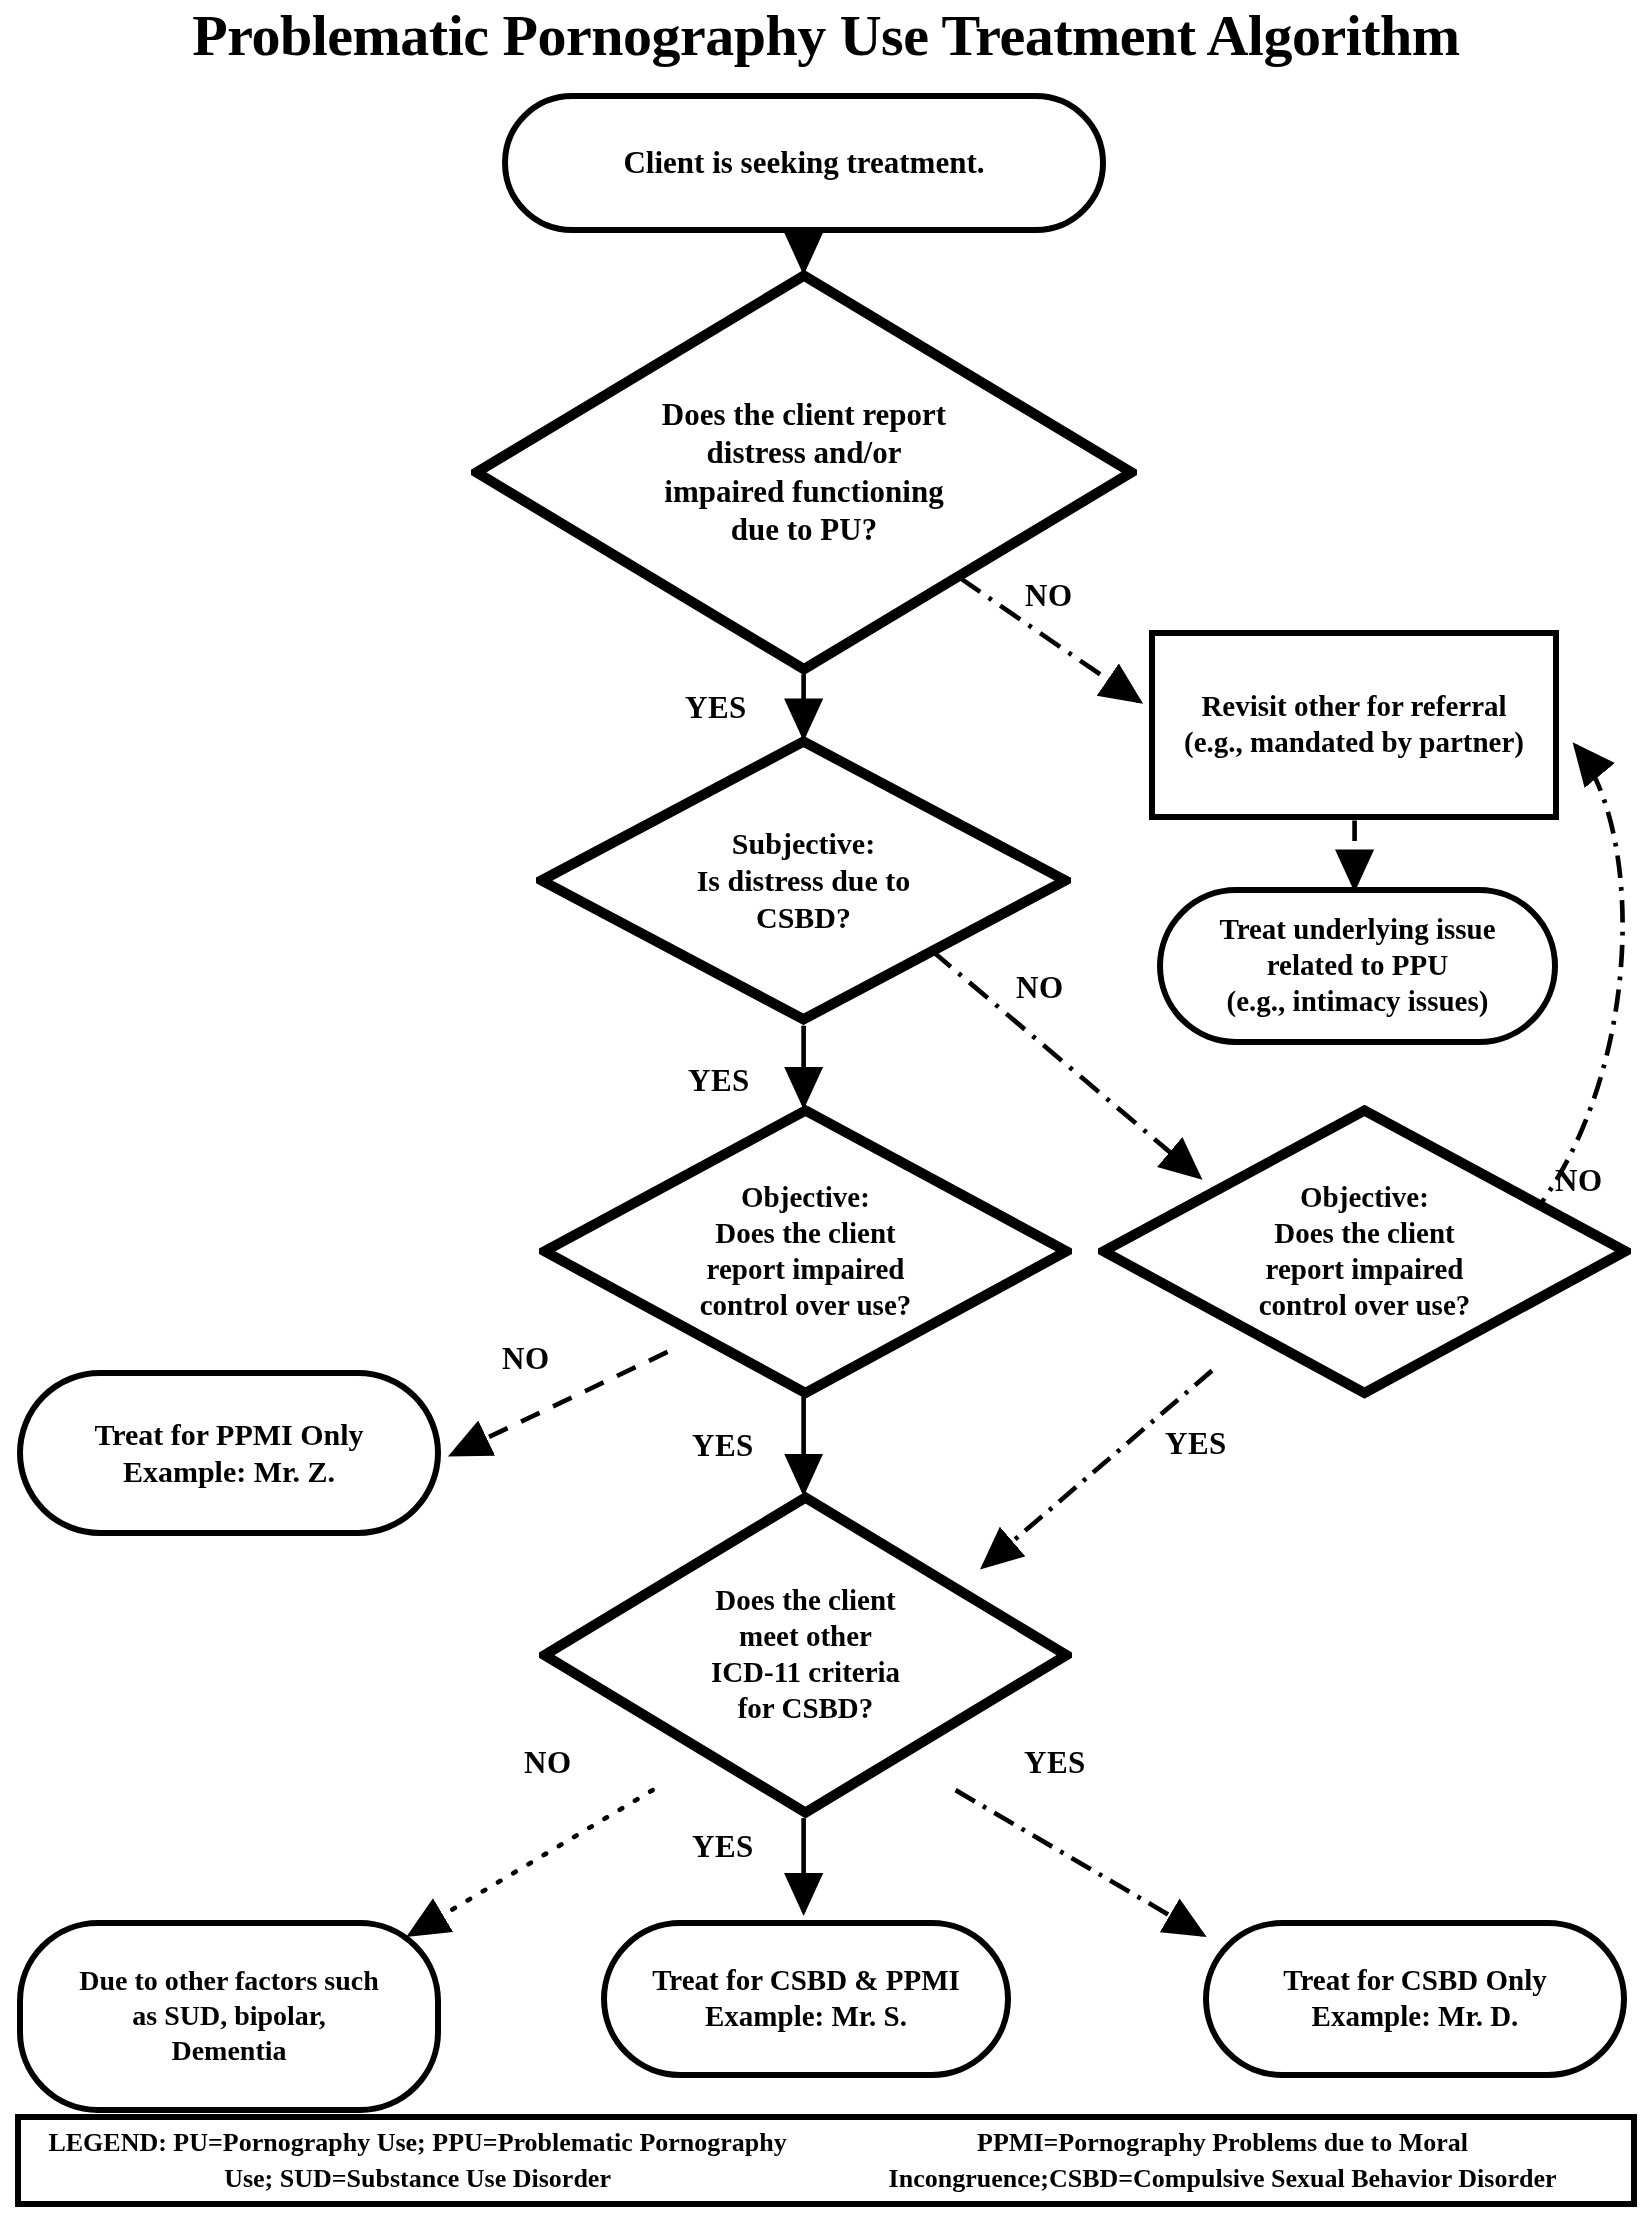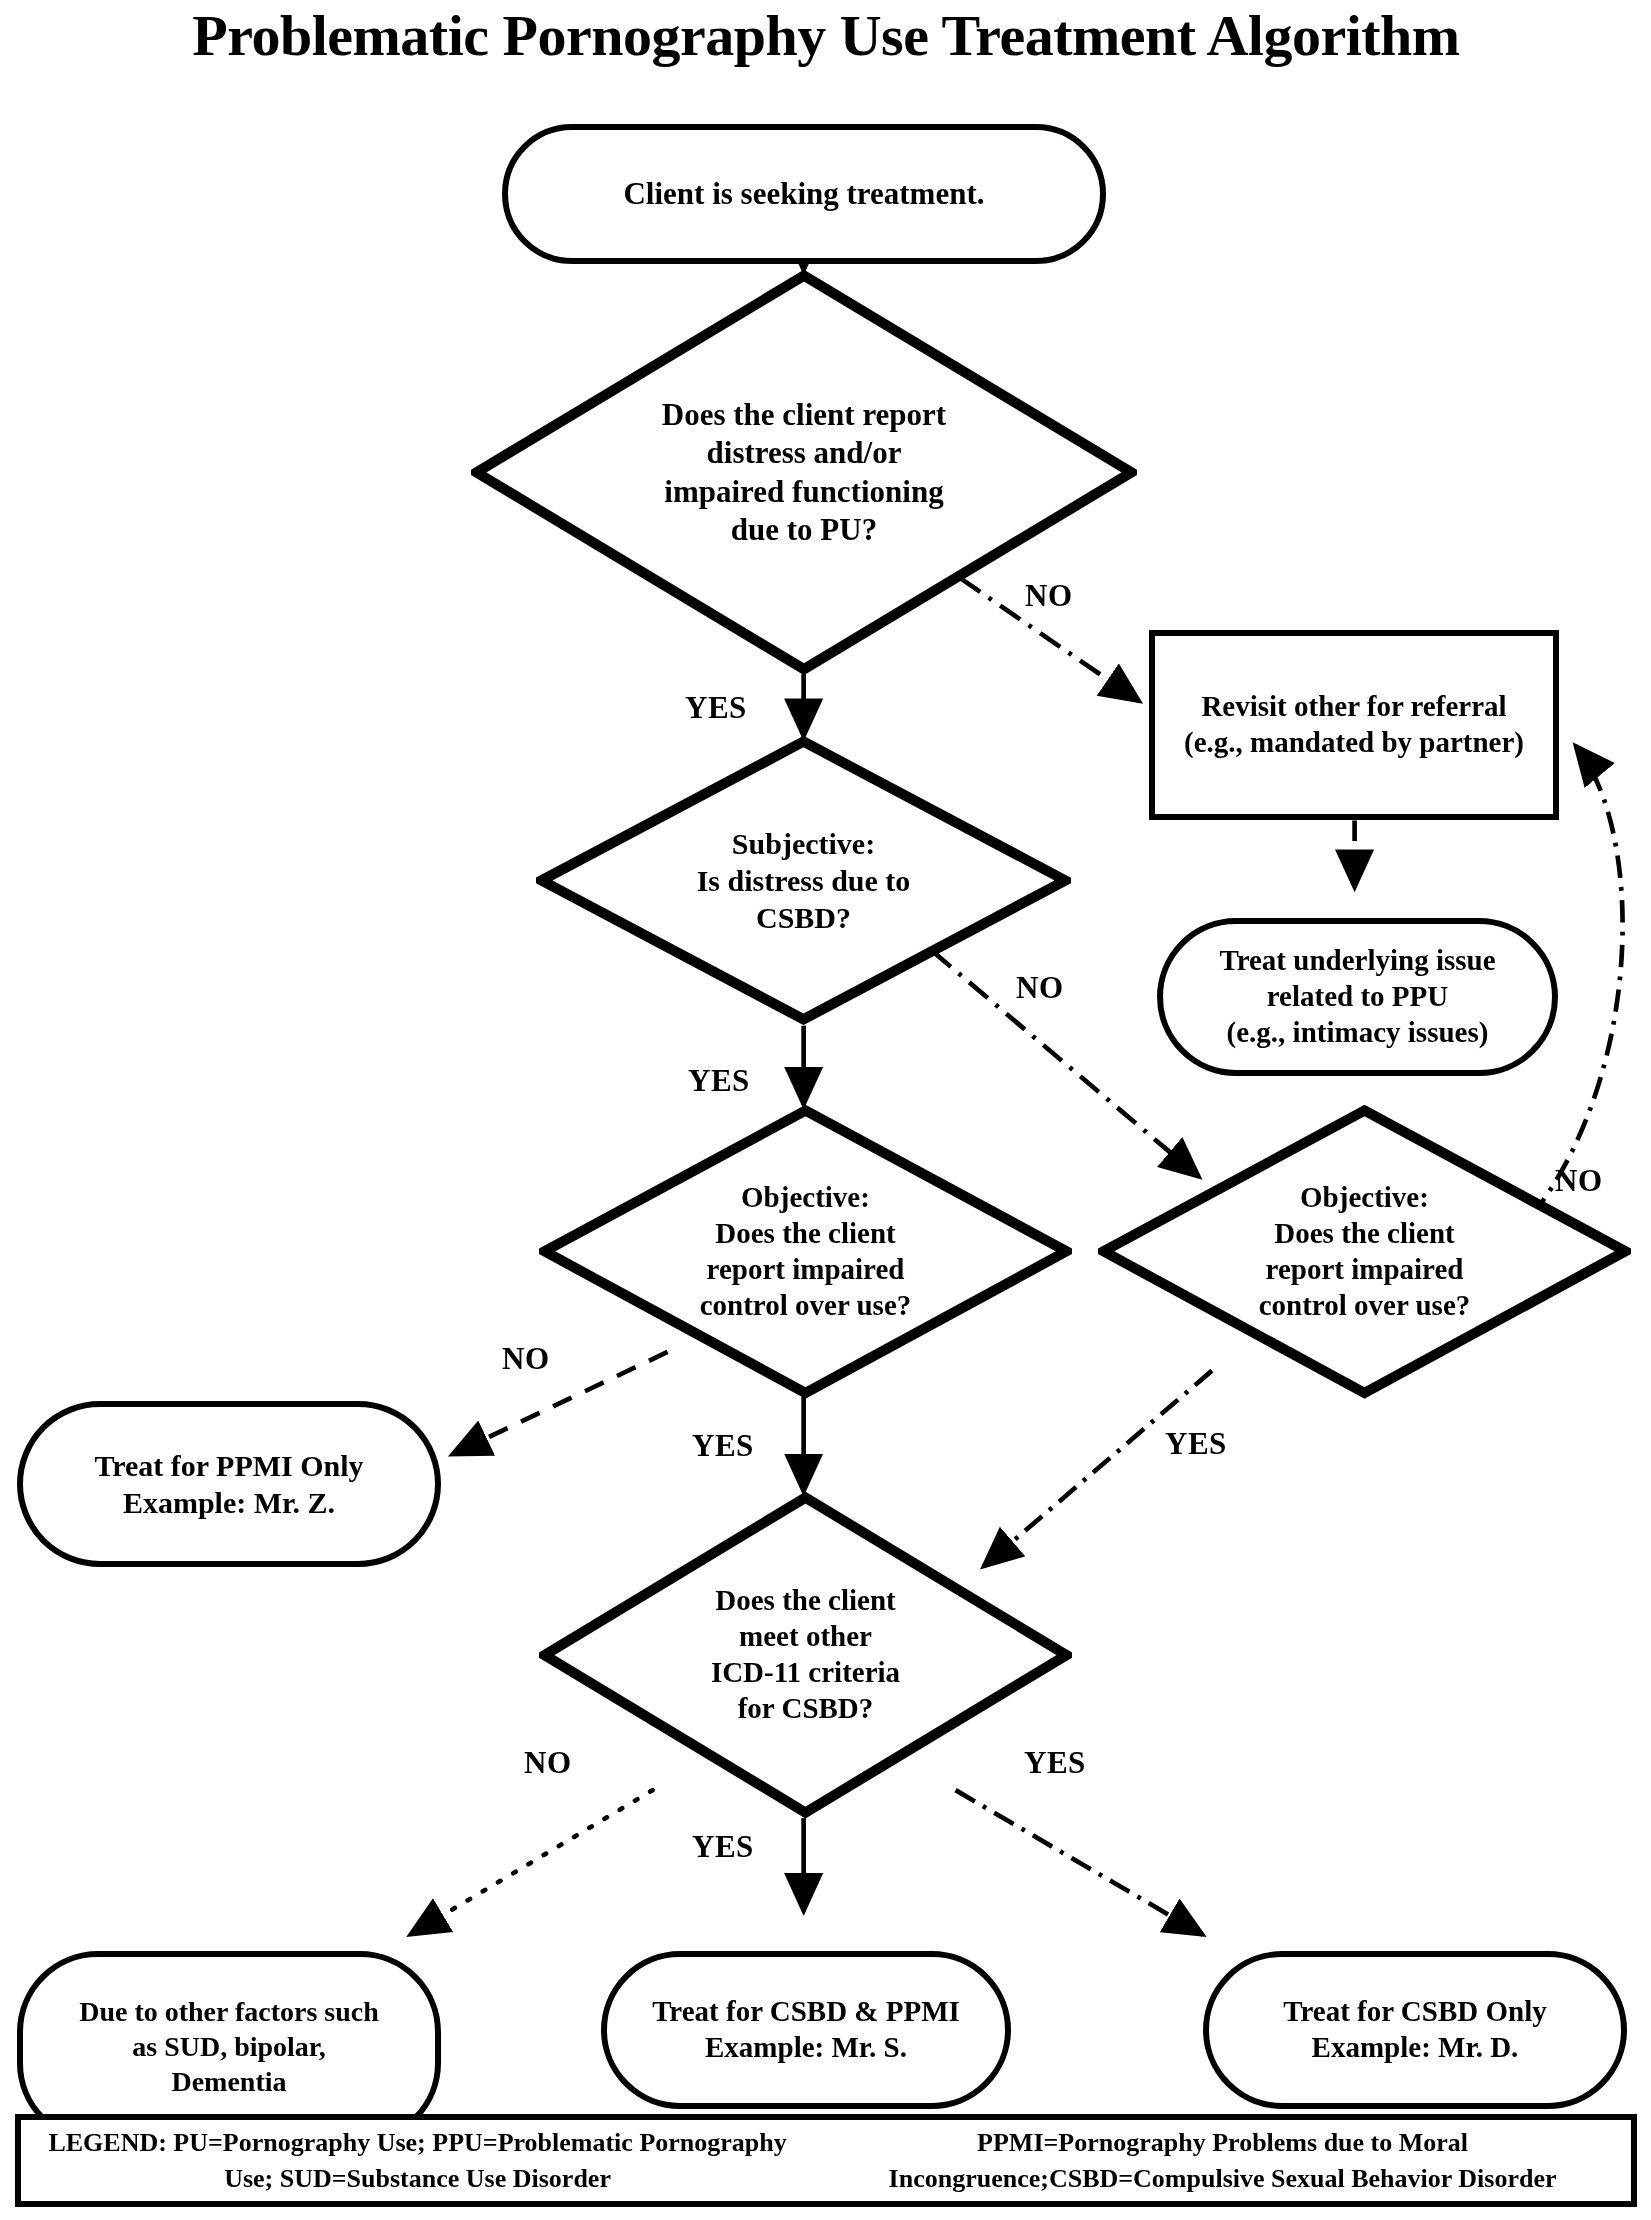--- a/index.html
+++ b/index.html
@@ -46,21 +46,20 @@
     text-align: center;
     color: #000;
     font-weight: bold;
     line-height: 1.24;
     background: #ffffff;
     z-index: 3;
   }
   .stadium {
     border: 6.5px solid #000;
     border-radius: 70px;
-    margin-top: 31px;
   }
   .rect {
     border: 6.5px solid #000;
     border-radius: 0;
   }
   .node .txt { padding: 0 11.2px; white-space: pre-line; }
 
   
   .diamond {
     position: absolute;

